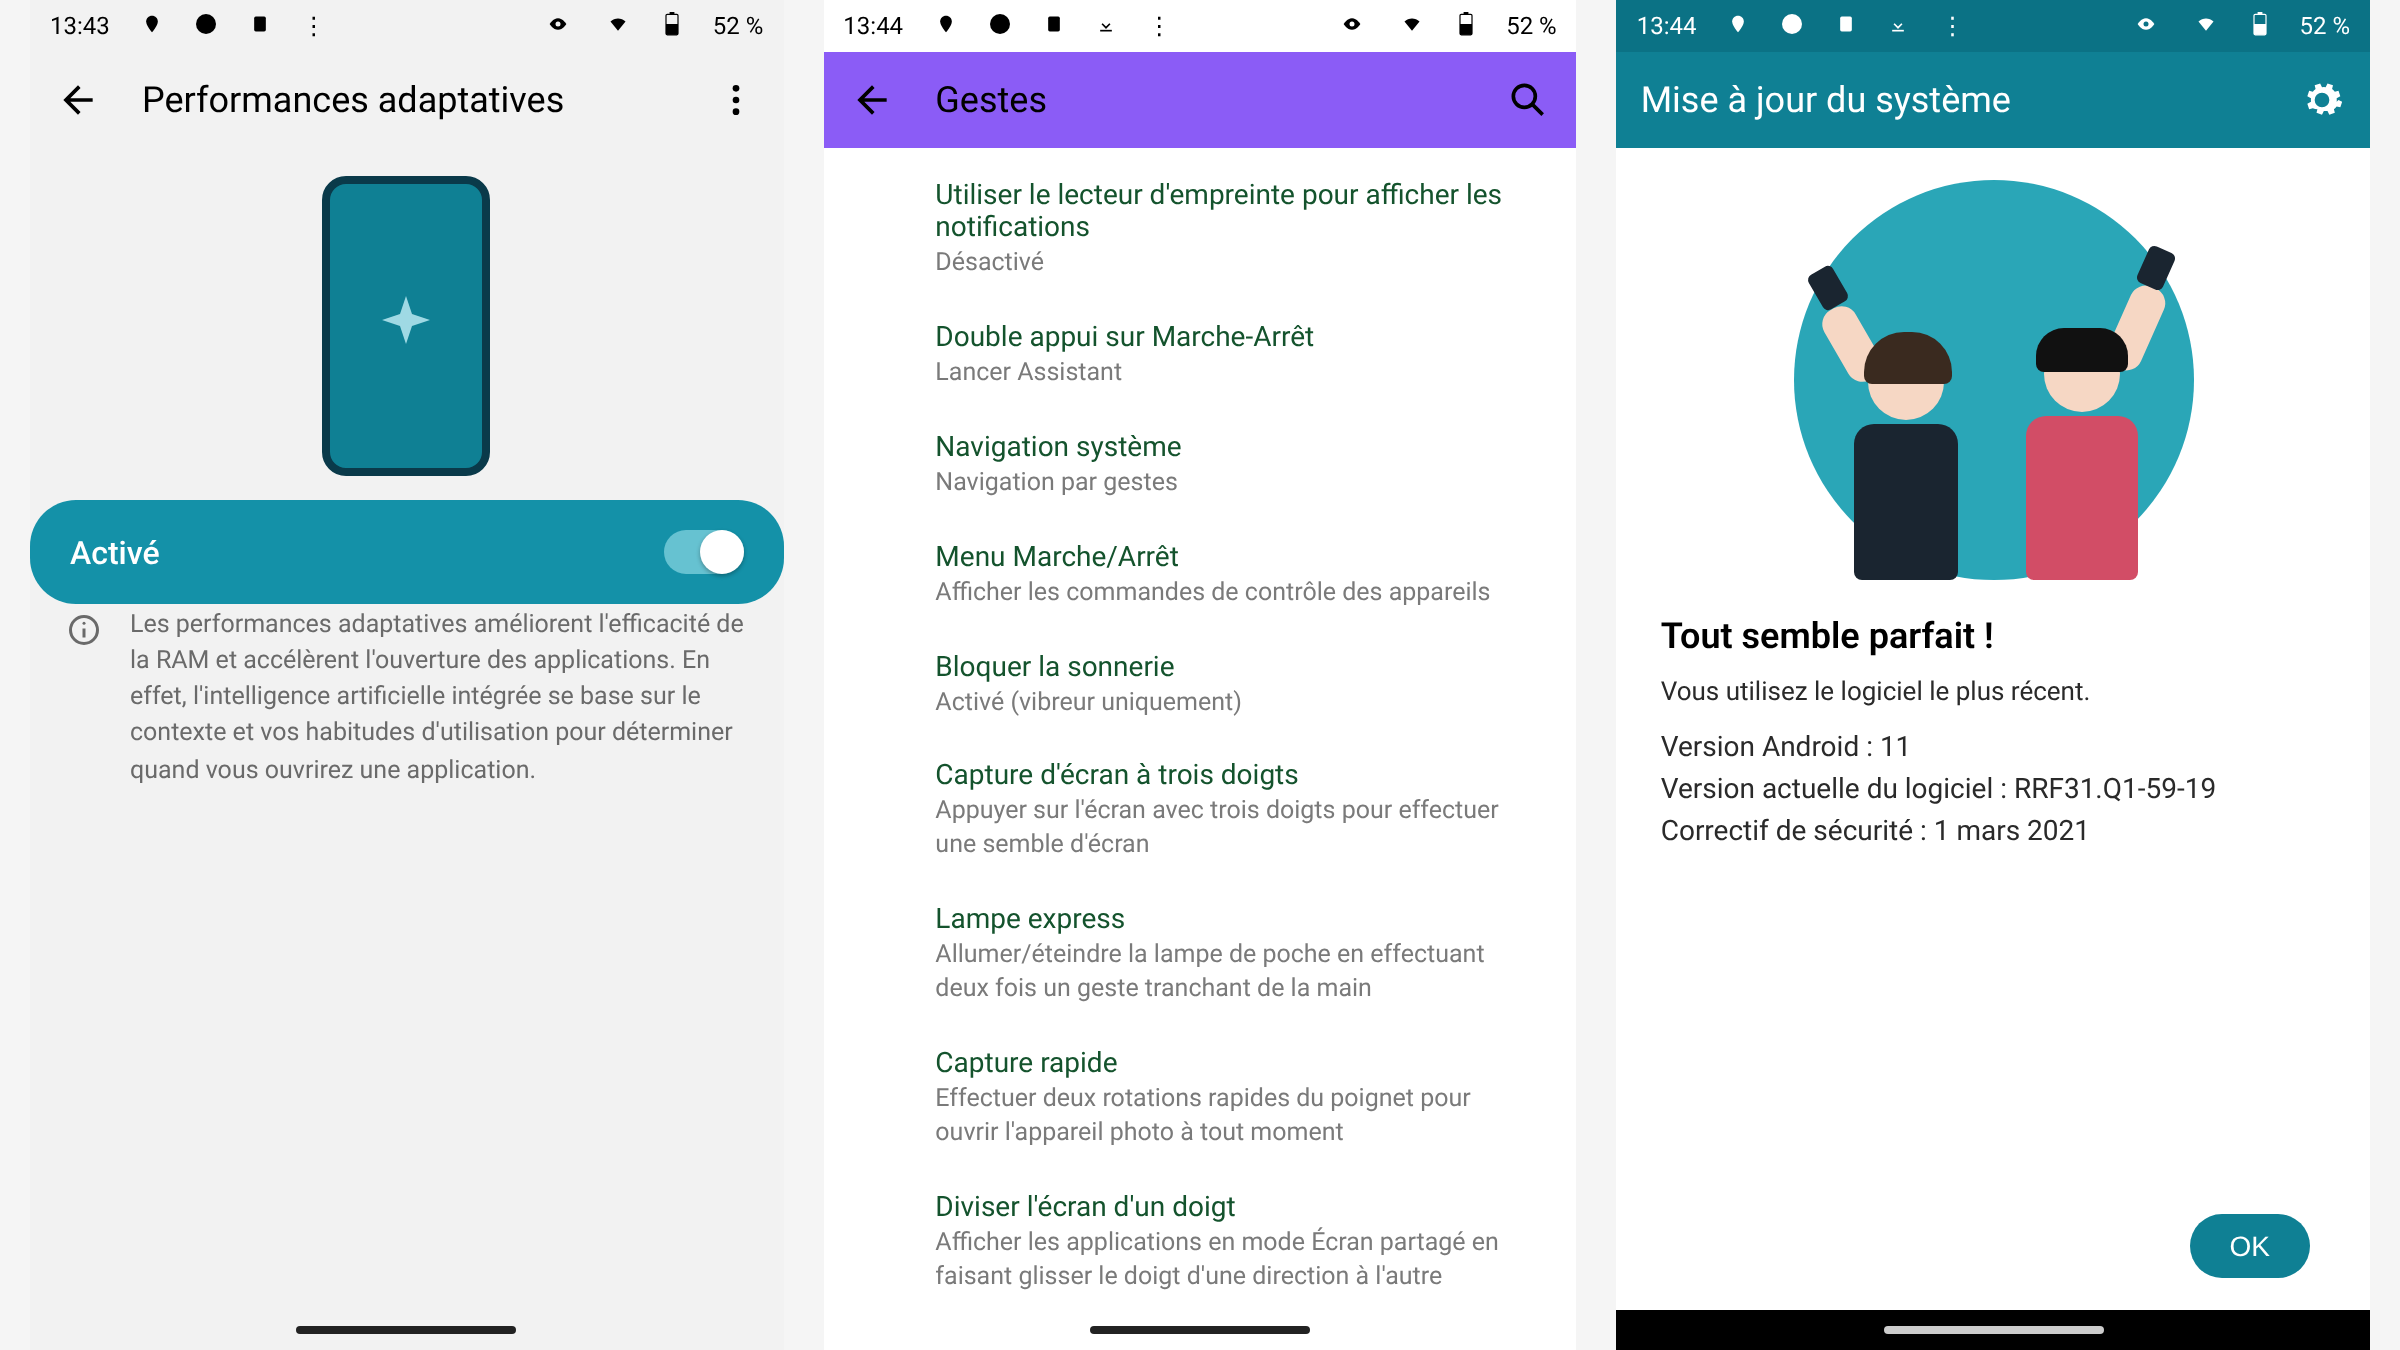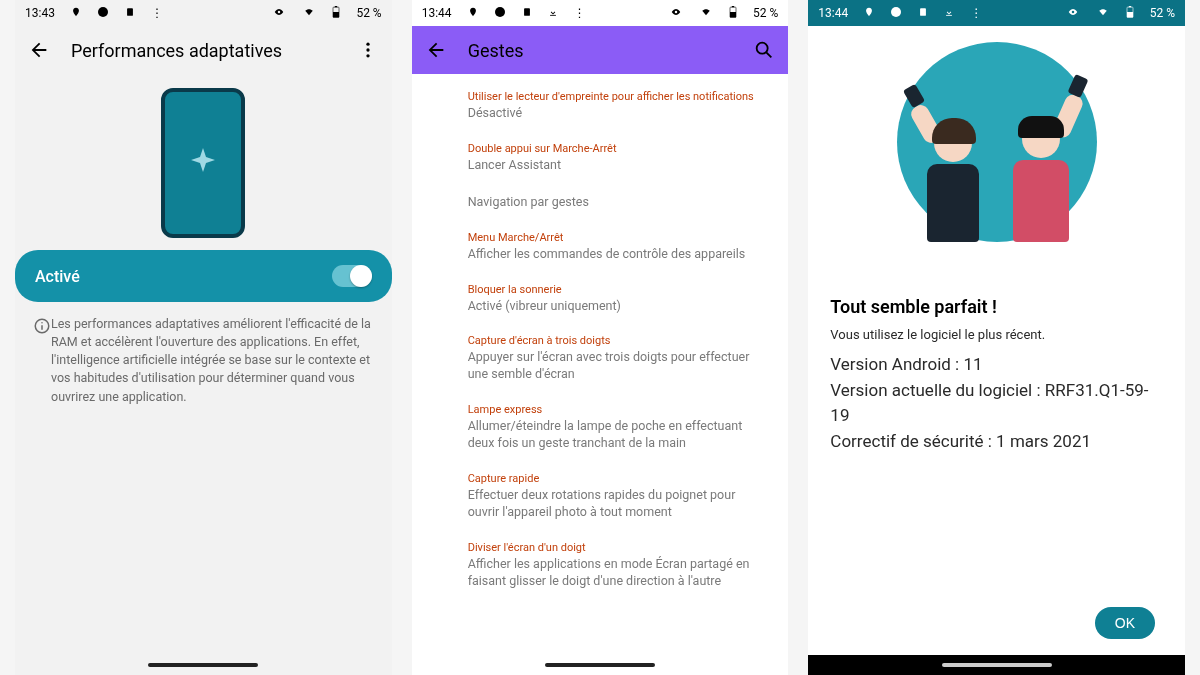--- a/index.html
+++ b/index.html
@@ -62,38 +62,38 @@
     padding: 0 20px; justify-content:space-between; font-size:16px; font-weight:500;border-radius:23px;
   }
   .switch {
     width: 40px; height: 22px; background:#66c2d1; border-radius: 11px; position:relative;
   }
   .switch .thumb {
     width: 22px; height: 22px; background:#fff; border-radius:50%; position:absolute;
     right: 0; top:0; box-shadow:0 1px 2px rgba(0,0,0,0.3);
   }
   .desc-row {
-    display:flex; padding: 13px 18px; font-size:12.5px; color:#6a6a6a; line-height:1.45;
+    display:flex; gap: 14px; padding: 2px 18px; font-size:12.5px; color:#6a6a6a; line-height:1.45;
   }
   .info-ic { flex-shrink:0; margin-top:2px; }
   
   .list { flex:1; overflow:hidden; padding: 6px 0; }
   .item { padding: 10px 20px 10px 56px; }
-  .item .t { font-size: 11px; color:#c2410c; margin-bottom:2px; }
+  .item .t { font-size: 14px; color:#14532d; margin-bottom:2px; }
   .item .s { font-size: 12.5px; color:#7a7a7a; line-height:1.35; }
   
   .update-body { flex:1; padding: 10px 22px 0 22px; display:flex; flex-direction:column; }
   .illus { display:flex; justify-content:center; margin: 6px 0 18px 0; }
   .illus-circle { width: 200px; height: 200px; border-radius:50%; background:#2aa6b7; position:relative; overflow:visible; }
   .person { position:absolute; bottom:0; }
   .p-head { border-radius:50%; background:#f6d7c4; }
   .p-body { border-radius: 10px 10px 4px 4px; }
-  .update-h { font-size:18px; font-weight:600; margin-bottom:10px;margin-top:36px; }
+  .update-h { font-size:18px; font-weight:600; margin-bottom:10px; }
   .update-p { font-size:13px; color:#2a2a2a; margin-bottom:10px; }
-  .update-meta { font-size:17px; color:#2a2a2a; line-height:1.5; }
+  .update-meta { font-size:14px; color:#2a2a2a; line-height:1.5; }
   .ok-btn {
     align-self:flex-end; background:#0f8094; color:#fff; border:none;
     padding: 8px 20px; border-radius: 18px; font-size:14px; margin: 0 8px 16px 0;
     cursor:pointer;
   }
   
   .navpill {
     height: 20px; display:flex; justify-content:center; align-items:center;
   }
   .navpill .pill { width: 110px; height:4px; border-radius:2px; background:#222; }
@@ -250,20 +250,21 @@
   <div class="list" id="gesture-list">
       <div class="item">
         <div class="t">Utiliser le lecteur d'empreinte pour afficher les notifications</div>
         <div class="s">Désactivé</div>
       </div>
       <div class="item">
         <div class="t">Double appui sur Marche-Arrêt</div>
         <div class="s">Lancer Assistant</div>
       </div>
       <div class="item">
+        <div class="t">Navigation système</div>
         <div class="s">Navigation par gestes</div>
       </div>
       <div class="item">
         <div class="t">Menu Marche/Arrêt</div>
         <div class="s">Afficher les commandes de contrôle des appareils</div>
       </div>
       <div class="item">
         <div class="t">Bloquer la sonnerie</div>
         <div class="s">Activé (vibreur uniquement)</div>
       </div>
@@ -319,20 +320,28 @@
           </svg></span>
       <span class="stat-ic"><svg width="8" height="12" viewBox="0 0 12 20" fill="#fff">
             <rect x="1" y="2" width="10" height="17" rx="1" fill="none" stroke="#fff"></rect>
             <rect x="1" y="10" width="10" height="9"></rect>
             <rect x="4" y="0" width="4" height="2"></rect>
           </svg></span>
       <span>52 %</span>
     </div>
   </div>
 
+  <div class="appbar teal">
+    <div class="title" style="color:#fff">Mise à jour du système</div>
+    <div class="iconbtn">
+      <svg width="22" height="22" viewBox="0 0 24 24" fill="#fff">
+          <path d="M12 8a4 4 0 100 8 4 4 0 000-8zm9 4l2 1-1 3-2-.5a8 8 0 01-1.5 1.5l.5 2-3 1-1-2a8 8 0 01-2 0l-1 2-3-1 .5-2A8 8 0 017 16.5L5 17l-1-3 2-1a8 8 0 010-2l-2-1 1-3 2 .5A8 8 0 018.5 6L8 4l3-1 1 2a8 8 0 012 0l1-2 3 1-.5 2A8 8 0 0119 7.5l2-.5 1 3-2 1a8 8 0 010 2z"></path>
+        </svg>
+    </div>
+  </div>
 
   <div class="update-body">
     <div class="illus">
       <div class="illus-circle">
 
         <div class="person" style="left:30px;">
           <div style="width:18px;height:40px;background:#f6d7c4;position:absolute;left:-10px;top:-20px;border-radius:8px;transform:rotate(-30deg)"></div>
           <div style="width:14px;height:20px;background:#1a2530;position:absolute;left:-20px;top:-38px;border-radius:3px;transform:rotate(-30deg)"></div>
           <div class="p-head" style="width:38px;height:38px;margin:0 auto 2px;position:relative">
             <div style="position:absolute;top:-6px;left:-2px;width:44px;height:26px;background:#3a2a1f;border-radius:20px 20px 4px 4px"></div>

